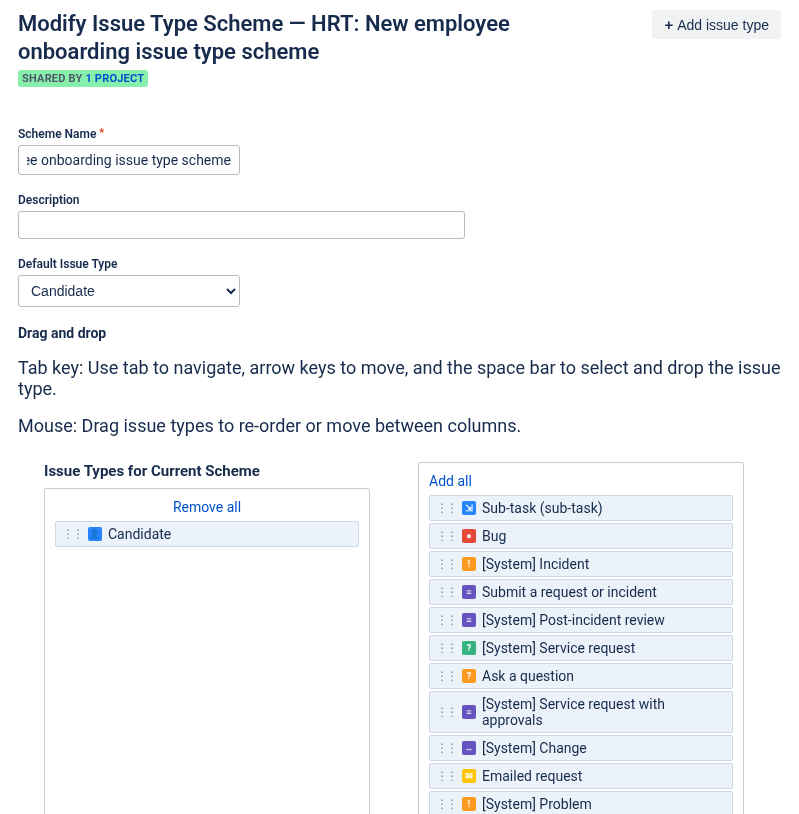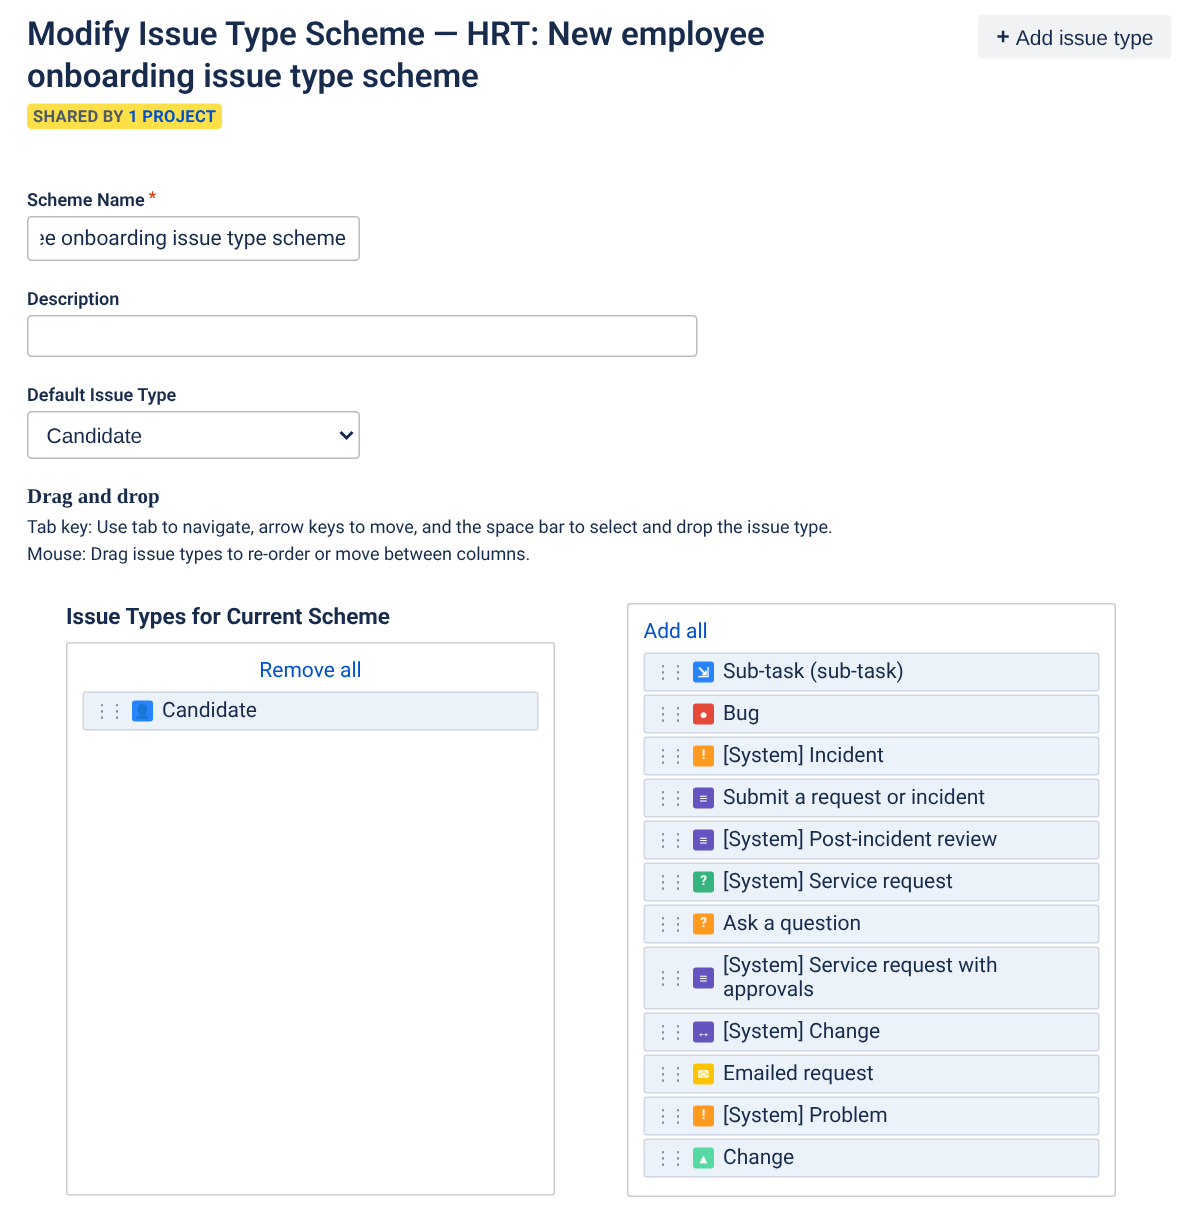--- a/index.html
+++ b/index.html
@@ -13,42 +13,42 @@
   .header-row { display: flex; justify-content: space-between; align-items: flex-start; gap: 16px; }
   h1 { font-size: 22px; font-weight: 600; line-height: 1.25; color: #172B4D; max-width: 600px; }
   .add-btn {
     display: inline-flex; align-items: center; gap: 4px;
     background: #f1f2f4; border: none; border-radius: 3px;
     padding: 6px 12px; font-size: 14px; color: #172B4D; font-weight: 500;
     cursor: pointer; white-space: nowrap;
   }
   .shared-row { margin-top: 4px; }
   .shared-badge {
-    display: inline-block; background: #fde047; color: #505968;
+    display: inline-block; background: #86efac; color: #505968;
     font-size: 11px; font-weight: 700; padding: 2px 4px; border-radius: 3px;
     letter-spacing: 0.2px;
   }
   .shared-link { color: #0052CC; font-weight: 700; font-size: 11px; text-decoration: none; }
   
   .form { margin-top: 40px; }
   .field { margin-bottom: 18px; }
   .field-label { font-size: 12px; font-weight: 600; color: #172B4D; display: block; margin-bottom: 4px; }
   .req { color: #DE350B; font-size: 11px; position: relative; top: -2px; }
   .text-input, .select-input {
     border: 1px solid #bbb; border-radius: 3px; padding: 6px 8px;
     font-size: 14px; color: #172B4D; background: #fff;
   }
   .text-input { font-family: inherit; }
   #scheme-name { width: 222px; }
   #description { width: 447px; height: 28px; }
   #default-type { width: 222px; height: 32px; }
   
   .dragdrop-section { margin-top: 4px; }
-  .dragdrop-title { font-size: 14px; font-weight: 700; color: #172B4D; font-family: Liberation Serif, serif; }
-  .help-line { font-size: 12px; color: #172B4D; margin-top: 4px; }
+  .dragdrop-title { font-size: 14px; font-weight: 700; color: #172B4D; }
+  .help-line { font-size: 18px; color: #172B4D; margin-top: 16px; }
   
   .columns { display: flex; gap: 22px; margin-top: 26px; align-items: flex-start; }
   .col { width: 352px; padding-left: 26px; }
   .col-title { font-size: 15px; font-weight: 700; color: #172B4D; margin-bottom: 8px; }
   .col-box { border: 1px solid #ccc; border-radius: 2px; padding: 10px; min-height: 369px; }
   .col-link { color: #0052CC; font-size: 14px; text-decoration: none; display: inline-block; margin-bottom: 6px; }
   .col-box-left { min-height: 369px; text-align: center; }
   
   .item {
     display: flex; align-items: center; gap: 6px;

